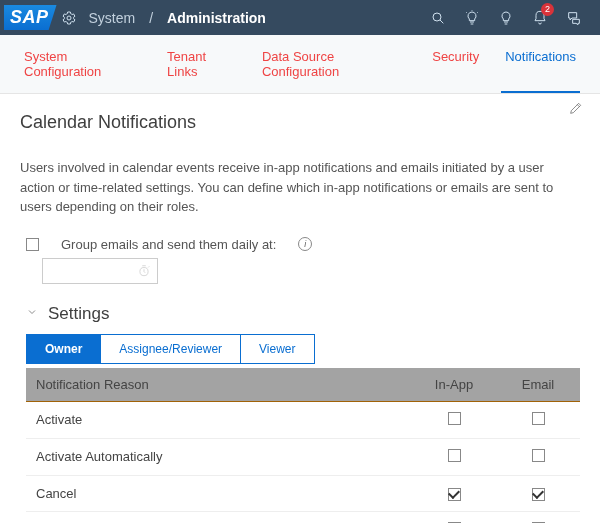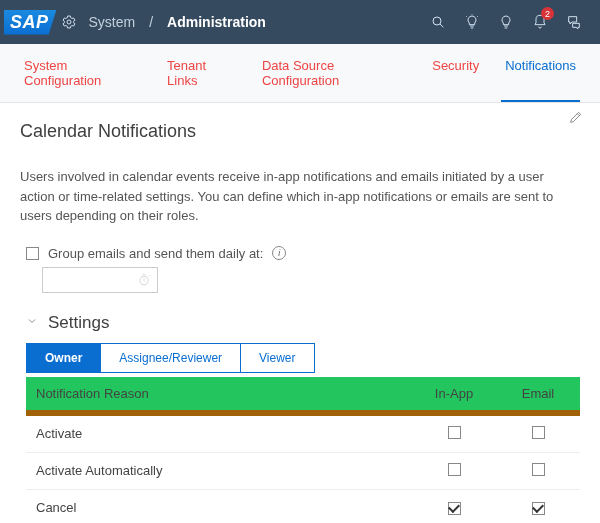--- a/index.html
+++ b/index.html
@@ -1,53 +1,53 @@
 <!DOCTYPE html>
 <html><head>
 <meta charset="utf-8">
 <style>
   * { box-sizing: border-box; margin: 0; padding: 0; }
   body { font-family: Arial, Helvetica, sans-serif; font-size: 13px; color: #333; background: #fff; width: 600px; }
-  .shell-header { background: #354a5f; color: #fff; height: 44px; display: flex; align-items: center; padding: 0 10px 0 0; }
+  .shell-header { background: #354a5f; color: #fff; height: 35px; display: flex; align-items: center; padding: 0 10px 0 0; }
   .logo { display: flex; align-items: center; padding-left: 4px; }
   .logo-text { font-weight: bold; font-style: italic; font-size: 18px; color: #fff; background: linear-gradient(180deg,#1a8ae0 0%,#0a6ed1 100%); padding: 2px 8px 2px 6px; position: relative; letter-spacing: 0.5px; clip-path: polygon(0 0, 100% 0, 85% 100%, 0 100%); }
   .breadcrumb { display: flex; align-items: center; margin-left: 8px; font-size: 14px; gap: 10px; }
   .crumb-muted { color: #c2d0dd; }
   .crumb-sep { color: #c2d0dd; margin: 0 4px; }
   .crumb-current { color: #fff; font-weight: 600; }
   .header-icons { margin-left: auto; display: flex; align-items: center; gap: 2px; }
   .hicon { width: 32px; height: 32px; display: flex; align-items: center; justify-content: center; cursor: pointer; position: relative; color: #cfe0ee; }
   .hicon svg { width: 16px; height: 16px; stroke: #cfe0ee; fill: none; stroke-width: 1.5; }
   .badge { position: absolute; top: 1px; right: 2px; background: #d9333a; color: #fff; font-size: 9px; min-width: 13px; height: 13px; border-radius: 7px; display: flex; align-items: center; justify-content: center; }
   .tabbar { background: #f7f9fa; border-bottom: 1px solid #e5e5e5; display: flex; gap: 18px; padding: 0 20px; }
   .tab { padding: 14px 4px 12px 4px; color: #ef4444; cursor: pointer; font-size: 13px; border-bottom: 2px solid transparent; }
   .tab.active { color: #0a6ed1; border-bottom-color: #0a6ed1; }
   .page { padding: 18px 20px 10px 20px; position: relative; }
   .edit-btn { position: absolute; right: 16px; top: 6px; cursor: pointer; }
   .edit-btn svg { width: 16px; height: 16px; stroke: #555; fill: none; }
   .page-title { font-size: 18px; color: #3f3f3f; font-weight: 400; margin-bottom: 25px; }
   .page-desc { color: #555; line-height: 1.5; margin-bottom: 20px; }
-  .group-row { display: flex; align-items: center; gap: 9px; margin-left: 6px; margin-bottom: 6px; }
+  .group-row { display: flex; align-items: center; gap: 22px; margin-left: 6px; margin-bottom: 6px; }
   .chk { width: 13px; height: 13px; border: 1px solid #888; background: #fff; cursor: pointer; display: inline-flex; align-items: center; justify-content: center; }
   .chk.checked::after { content: ""; width: 8px; height: 5px; border-left: 2px solid #333; border-bottom: 2px solid #333; transform: rotate(-45deg) translate(1px,-1px); }
   .group-label { color: #555; }
   .info-icon { width: 14px; height: 14px; border: 1px solid #888; border-radius: 50%; display: inline-flex; align-items: center; justify-content: center; font-size: 9px; color: #666; font-style: italic; cursor: default; }
   .timefield { margin-left: 22px; margin-top: 4px; width: 116px; height: 26px; border: 1px solid #ccc; display: flex; align-items: center; justify-content: flex-end; padding-right: 6px; color: #bbb; background: #fff; }
   .timefield svg { width: 14px; height: 14px; stroke: #bbb; fill: none; }
   .section { margin-top: 20px; margin-left: 6px; }
   .section-header { display: flex; align-items: center; gap: 10px; margin-bottom: 10px; }
   .chevron { cursor: pointer; }
   .chevron svg { width: 12px; height: 12px; stroke: #666; fill: none; stroke-width: 1.5; }
   .section-title { font-size: 17px; color: #3f3f3f; }
   .seg { display: flex; border: 1px solid #0a6ed1; width: fit-content; margin-bottom: 4px; }
   .seg-btn { padding: 7px 18px; font-size: 12px; color: #0a6ed1; background: #fff; cursor: pointer; border-right: 1px solid #0a6ed1; }
   .seg-btn:last-child { border-right: none; }
   .seg-btn.active { background: #0a6ed1; color: #fff; font-weight: 600; }
   table.ntf { width: 100%; border-collapse: collapse; }
-  table.ntf th { background: #22c55e; text-align: left; font-weight: 400; color: #444; padding: 9px 10px; border-bottom: 6px solid #a16207; }
+  table.ntf th { background: #a3a3a3; text-align: left; font-weight: 400; color: #444; padding: 9px 10px; border-bottom: 1px solid #a16207; }
   table.ntf th.col-center { text-align: center; width: 84px; }
   table.ntf td { padding: 10px 10px; border-bottom: 1px solid #eee; color: #444; }
   table.ntf td.cell-center { text-align: center; }
   .gear-icon svg { width:16px; height:16px; stroke:#cfe0ee; fill:none; stroke-width:1.5;}
 </style>
 </head>
 <body>
 
 <div class="shell-header">
   <div class="logo">

